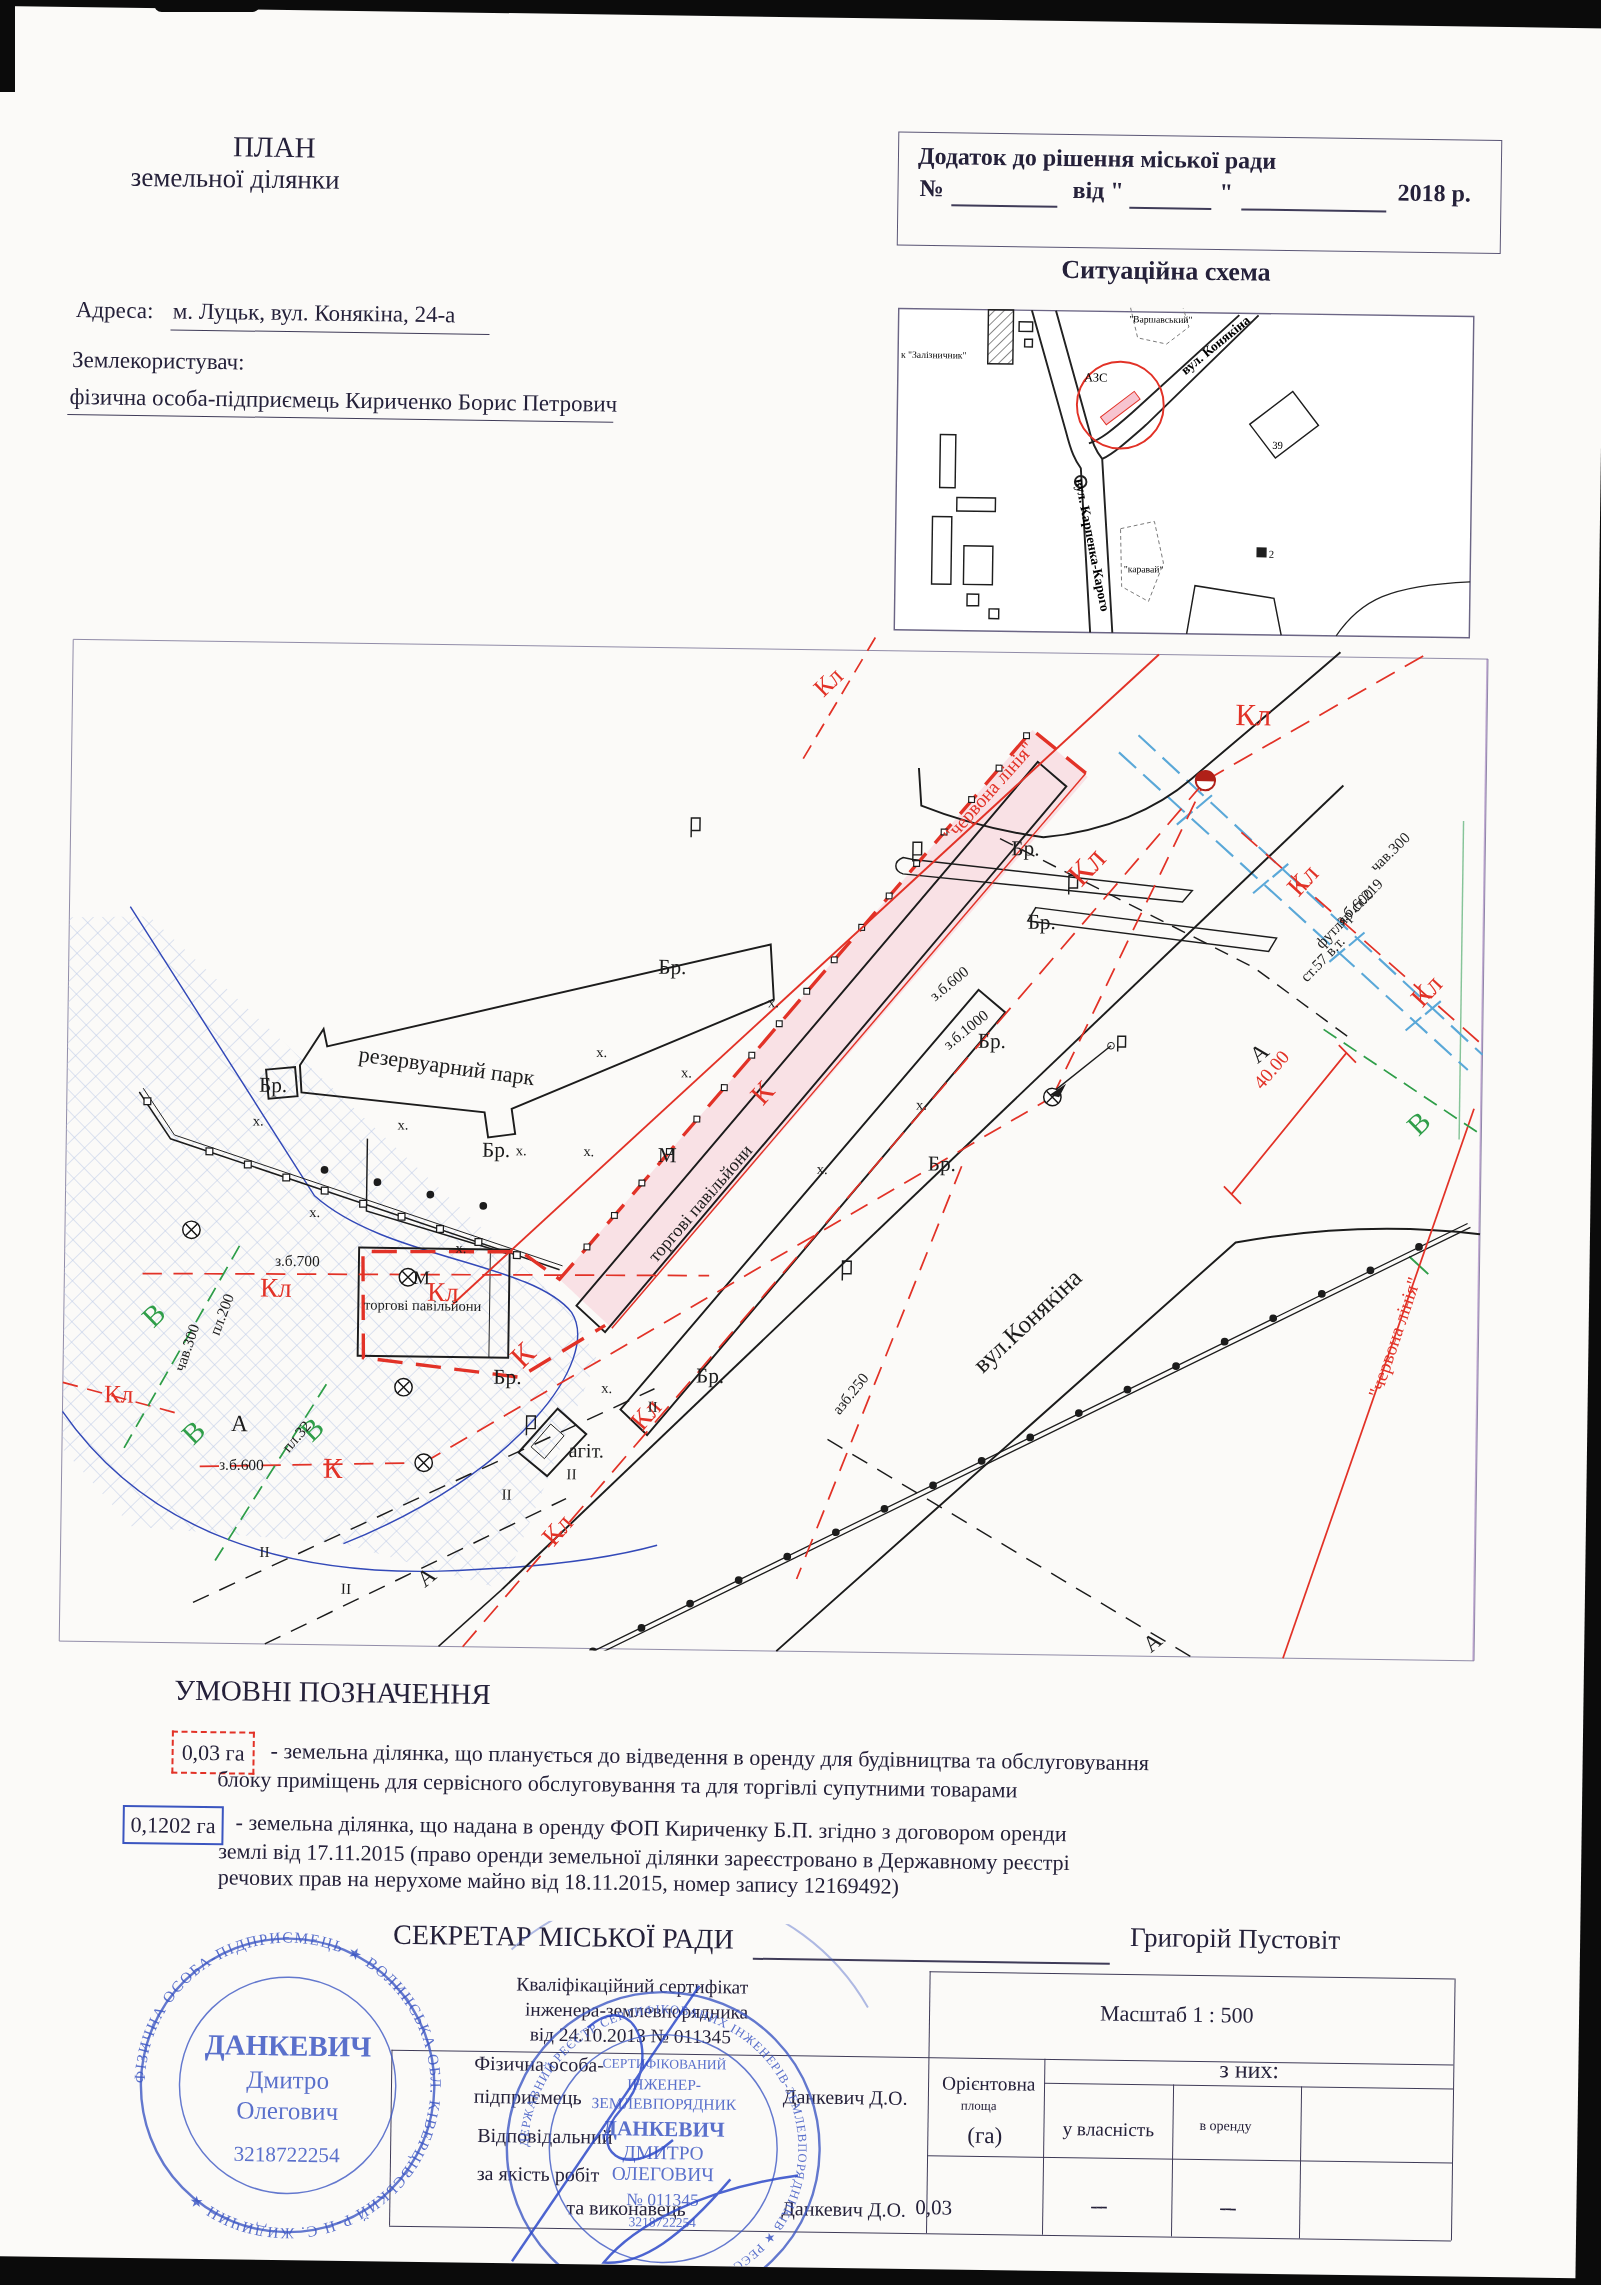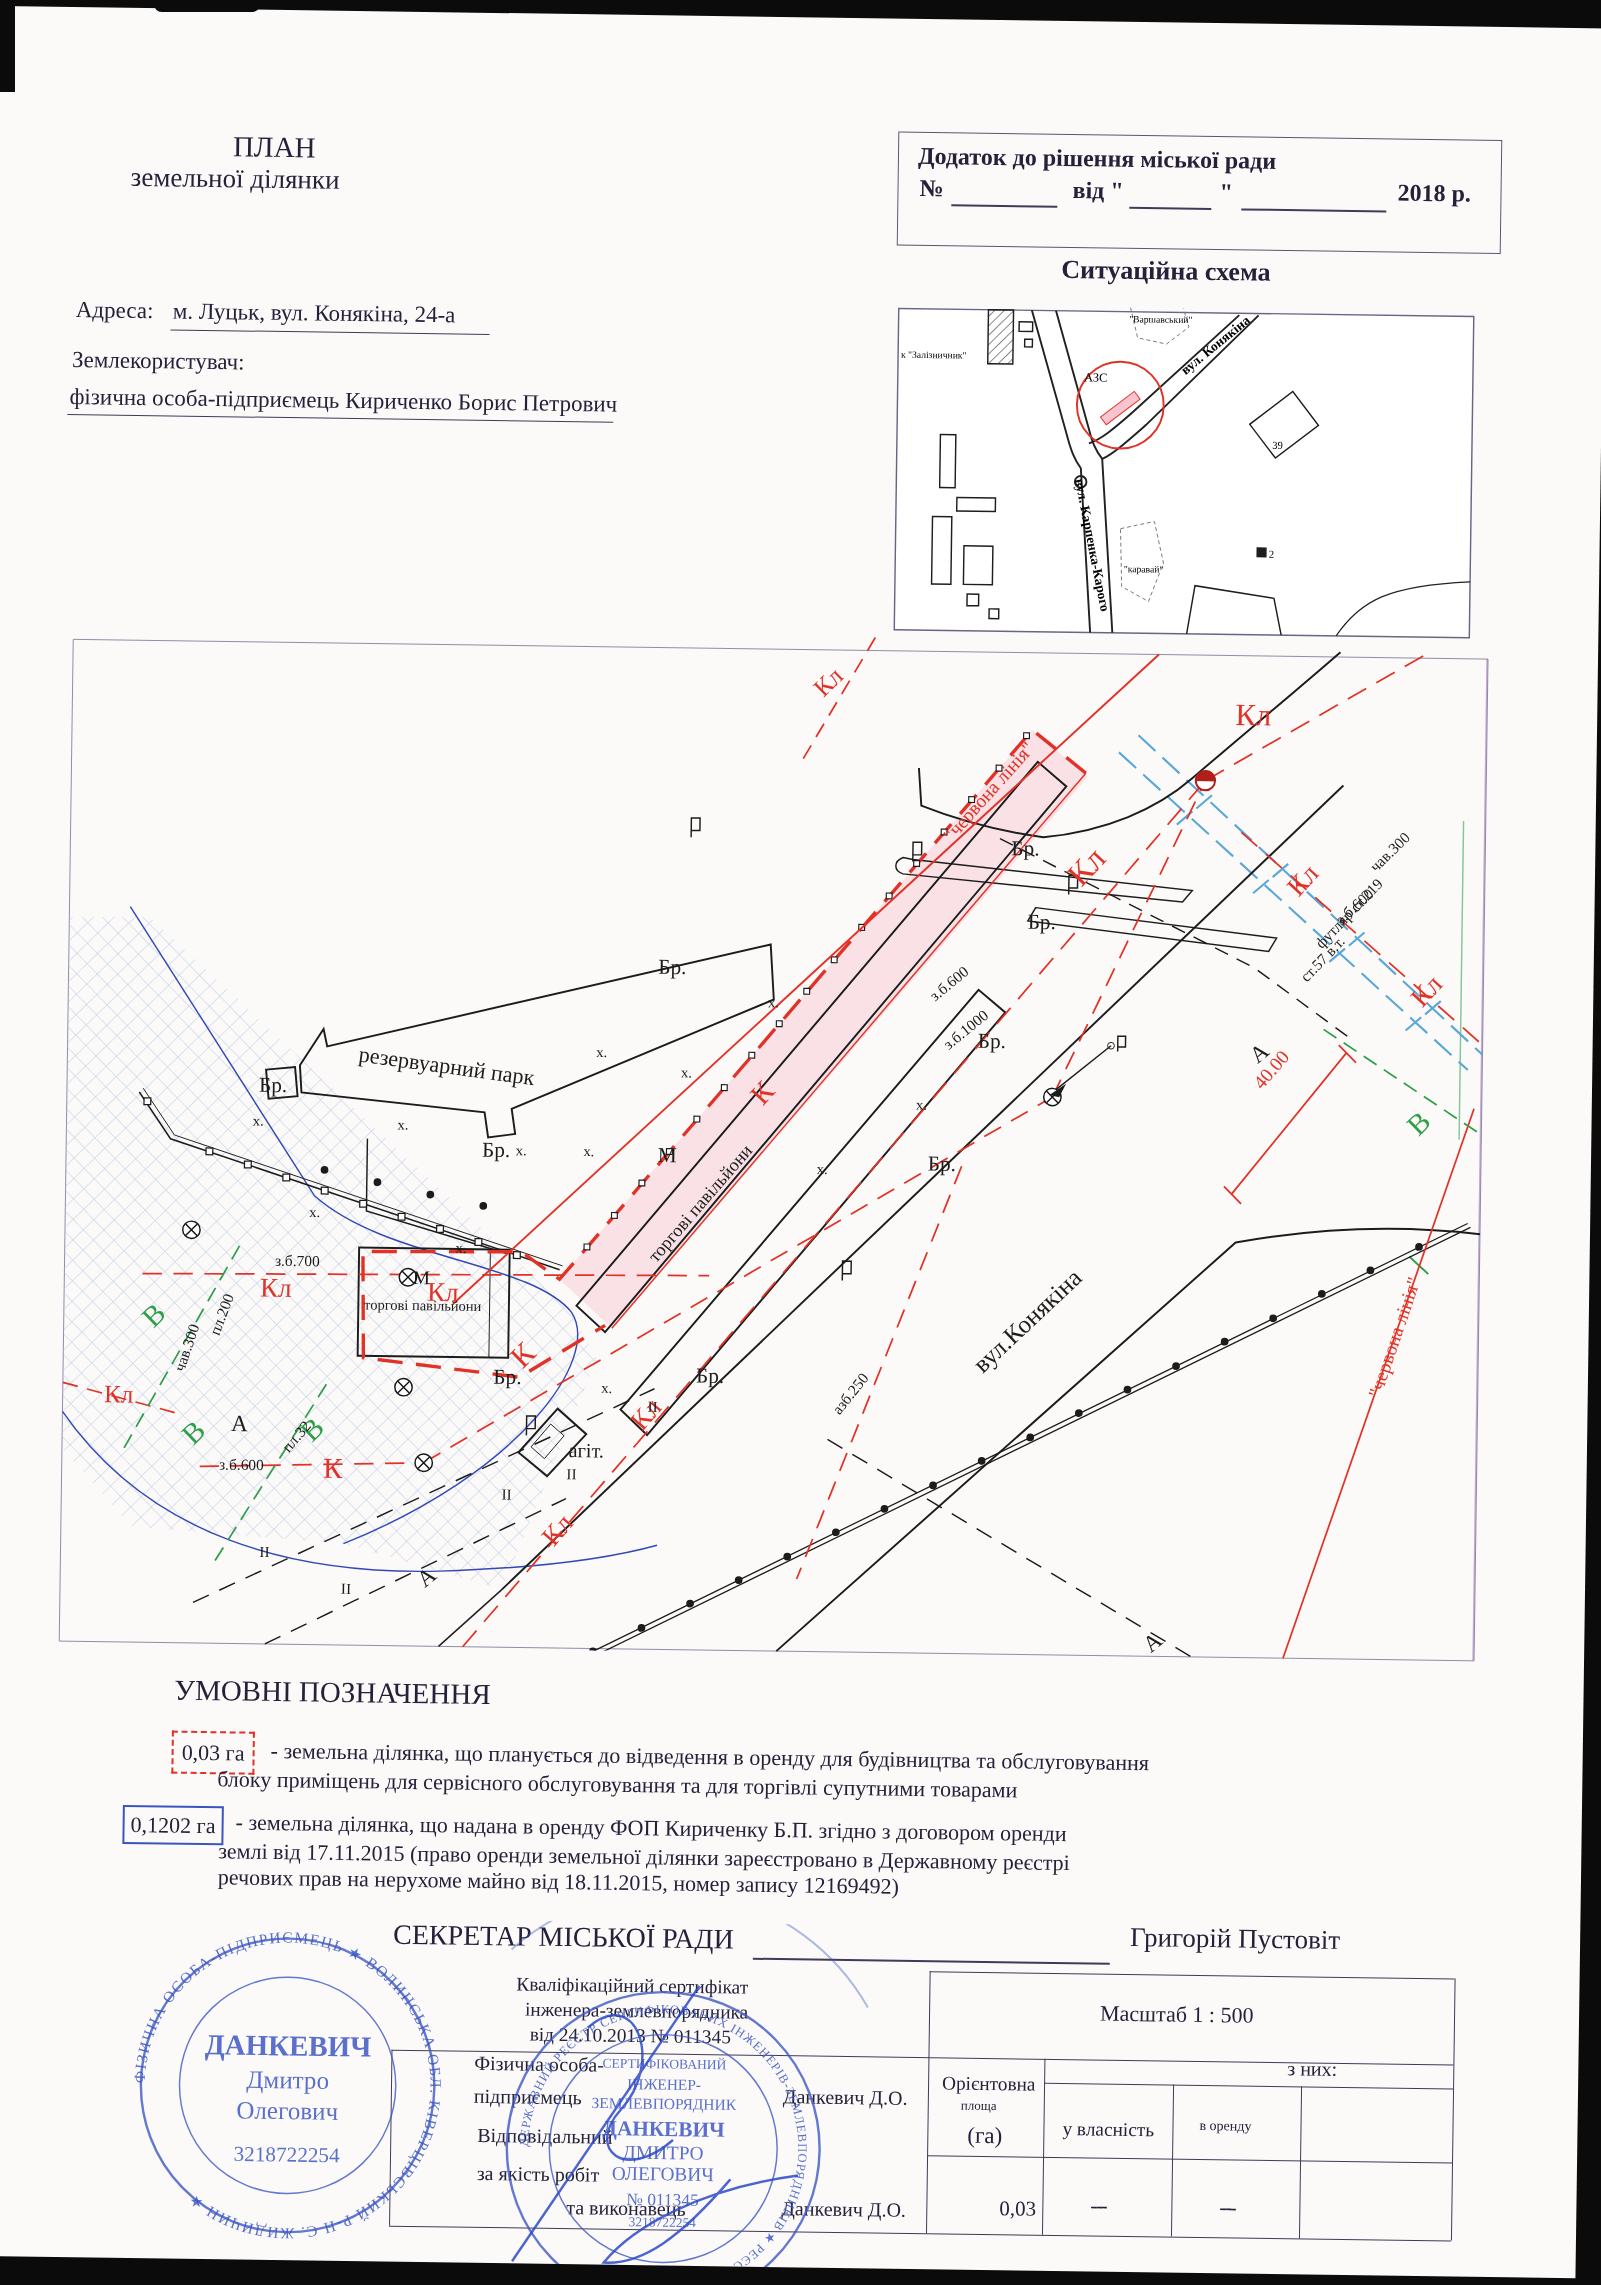--- a/index.html
+++ b/index.html
@@ -381,34 +381,34 @@
     <div class="vl" style="left:959px;top:1952px;height:262px;width:1.4px"></div>
     <div class="vl" style="left:1075px;top:2038px;height:176px;width:1.4px"></div>
     <div class="vl" style="left:1204px;top:2062px;height:152px;width:1.4px"></div>
     <div class="vl" style="left:1332px;top:2062px;height:152px;width:1.4px"></div>
     <div class="vl" style="left:1484px;top:1952px;height:262px;width:1.4px"></div>
 
     <div class="t" style="left:546px;top:1960px;font-size:19.3px">Кваліфікаційний сертифікат</div>
     <div class="t" style="left:555px;top:1985px;font-size:19.3px">інженера-землевпорядника</div>
     <div class="t" style="left:560px;top:2010px;font-size:19.3px">від 24.10.2013 № 011345</div>
     <div class="t" style="left:1130px;top:1979px;font-size:22px">Масштаб 1 : 500</div>
-    <div class="t" style="left:1318px;top:2033px;font-size:20px">з них:</div>
+    <div class="t" style="left:1250px;top:2033px;font-size:24px">з них:</div>
     <div class="t" style="left:973px;top:2053px;font-size:19.3px">Орієнтовна</div>
     <div class="t" style="left:992px;top:2078px;font-size:13px">площа</div>
     <div class="t" style="left:999px;top:2103px;font-size:23px">(га)</div>
     <div class="t" style="left:1094px;top:2097px;font-size:19.3px">у власність</div>
     <div class="t" style="left:1231px;top:2095px;font-size:14px">в оренду</div>
     <div class="t" style="left:505px;top:2039px;font-size:20px">Фізична особа-</div>
     <div class="t" style="left:505px;top:2072px;font-size:20px">підприємець</div>
     <div class="t" style="left:509px;top:2111px;font-size:20px">Відповідальний</div>
     <div class="t" style="left:509px;top:2149px;font-size:20px">за якість робіт</div>
     <div class="t" style="left:599px;top:2182px;font-size:20px">та виконавець</div>
     <div class="t" style="left:814px;top:2068px;font-size:20px">Данкевич Д.О.</div>
     <div class="t" style="left:814px;top:2180px;font-size:20px">Данкевич Д.О.</div>
-    <div class="t" style="left:1032px;top:2176px;font-size:21px">0,03</div>
+    <div class="t" style="left:948px;top:2176px;font-size:21px">0,03</div>
     <div class="t" style="left:1123px;top:2172px;font-size:21px;letter-spacing:-1.9px">---</div>
     <div class="t" style="left:1252px;top:2172px;font-size:21px;letter-spacing:-1.9px">---</div>
   </div>
 
   <svg style="position:absolute;left:58px;top:1907px" width="917" height="343" viewBox="60 1975 950 355">
     <defs>
       <path id="rp1" d="M 182,2149 a148,148 0 1,1 296,0 a148,148 0 1,1 -296,0"></path>
       <path id="rp2" d="M 580,2209 a140,140 0 1,1 280,0 a140,140 0 1,1 -280,0"></path>
     </defs>
     <g stroke="#3e58c4" fill="none" opacity=".8">

